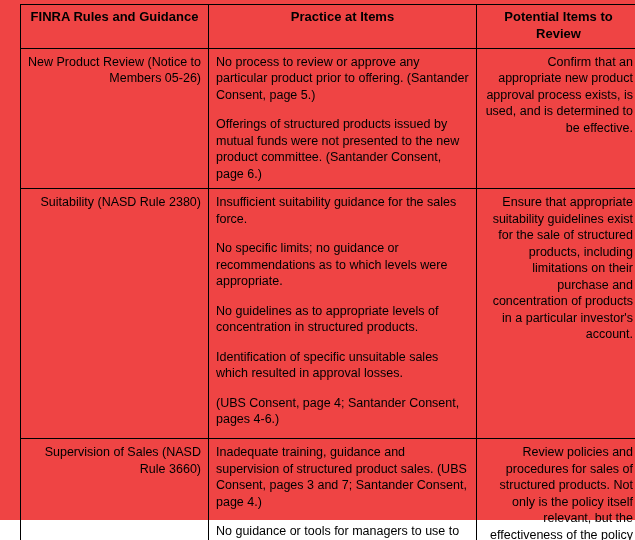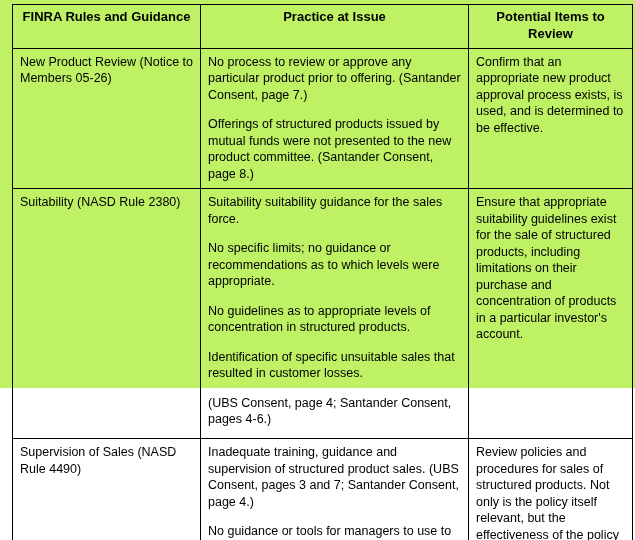--- a/index.html
+++ b/index.html
@@ -10,24 +10,24 @@
   body {
     width: 635px;
     height: 540px;
     font-family: "Liberation Sans", sans-serif;
     color: #000000;
     overflow: hidden;
   }
   .page {
     position: relative;
     width: 635px;
-    height: 388px;
-    background: #bef264;
+    height: 520px;
+    background: #ef4444;
     box-sizing: border-box;
-    padding: 4px 6px 0 12px;
+    padding: 4px 6px 0 20px;
   }
   table.doc-table {
     border-collapse: collapse;
     width: 620px;
     table-layout: fixed;
   }
   table.doc-table th,
   table.doc-table td {
     border: 1px solid #000000;
     vertical-align: top;
@@ -49,73 +49,74 @@
 
   .para {
     margin: 0 0 13px 0;
   }
   .para:last-child {
     margin-bottom: 0;
   }
   .cell-rules .para,
   .cell-potential .para {
     margin-bottom: 0;
+    text-align: right;
   }
   .row-a td { height: 112px; }
   .row-b td { height: 238px; }
   .row-c td { height: 120px; }
 </style>
 </head>
 <body>
 
 <div class="page">
   <table class="doc-table">
     <colgroup>
       <col class="c1">
       <col class="c2">
       <col class="c3">
     </colgroup>
     <thead>
       <tr>
         <th>FINRA Rules and Guidance</th>
-        <th>Practice at Issue</th>
+        <th>Practice at Items</th>
         <th>Potential Items to Review</th>
       </tr>
     </thead>
     <tbody>
       <tr class="row-a">
         <td class="cell-rules">
           <p class="para">New Product Review (Notice to Members 05-26)</p>
         </td>
         <td class="cell-practice">
-          <p class="para">No process to review or approve any particular product prior to offering. (Santander Consent, page 7.)</p>
-          <p class="para"><span>Offerings of structured products issued by mutual funds were not presented to the new product committee. (Santander Consent, page 8.)</span></p>
+          <p class="para">No process to review or approve any particular product prior to offering. (Santander Consent, page 5.)</p>
+          <p class="para"><span>Offerings of structured products issued by mutual funds were not presented to the new product committee. (Santander Consent, page 6.)</span></p>
         </td>
         <td class="cell-potential">
           <p class="para">Confirm that an appropriate new product approval process exists, is used, and is determined to be effective.</p>
         </td>
       </tr>
       <tr class="row-b">
         <td class="cell-rules">
           <p class="para">Suitability (NASD Rule 2380)</p>
         </td>
         <td class="cell-practice">
-          <p class="para">Suitability suitability guidance for the sales force.</p>
+          <p class="para">Insufficient suitability guidance for the sales force.</p>
           <p class="para">No specific limits; no guidance or recommendations as to which levels were appropriate.</p>
           <p class="para">No guidelines as to appropriate levels of concentration in structured products.</p>
-          <p class="para">Identification of specific unsuitable sales that resulted in customer losses.</p>
+          <p class="para">Identification of specific unsuitable sales which resulted in approval losses.</p>
           <p class="para">(UBS Consent, page 4; Santander Consent, pages 4-6.)</p>
         </td>
         <td class="cell-potential">
           <p class="para">Ensure that appropriate suitability guidelines exist for the sale of structured products, including limitations on their purchase and concentration of products in a particular investor's account.</p>
         </td>
       </tr>
       <tr class="row-c">
         <td class="cell-rules">
-          <p class="para">Supervision of Sales (NASD Rule 4490)</p>
+          <p class="para">Supervision of Sales (NASD Rule 3660)</p>
         </td>
         <td class="cell-practice">
           <p class="para">Inadequate training, guidance and supervision of structured product sales. (UBS Consent, pages 3 and 7; Santander Consent, page 4.)</p>
           <p class="para">No guidance or tools for managers to use to determine suitability, and no tools to identify concentration in an investor's</p>
         </td>
         <td class="cell-potential">
           <p class="para">Review policies and procedures for sales of structured products.  Not only is the policy itself relevant, but the effectiveness of the policy in practice remains relevant.</p>
         </td>
       </tr>
     </tbody>

